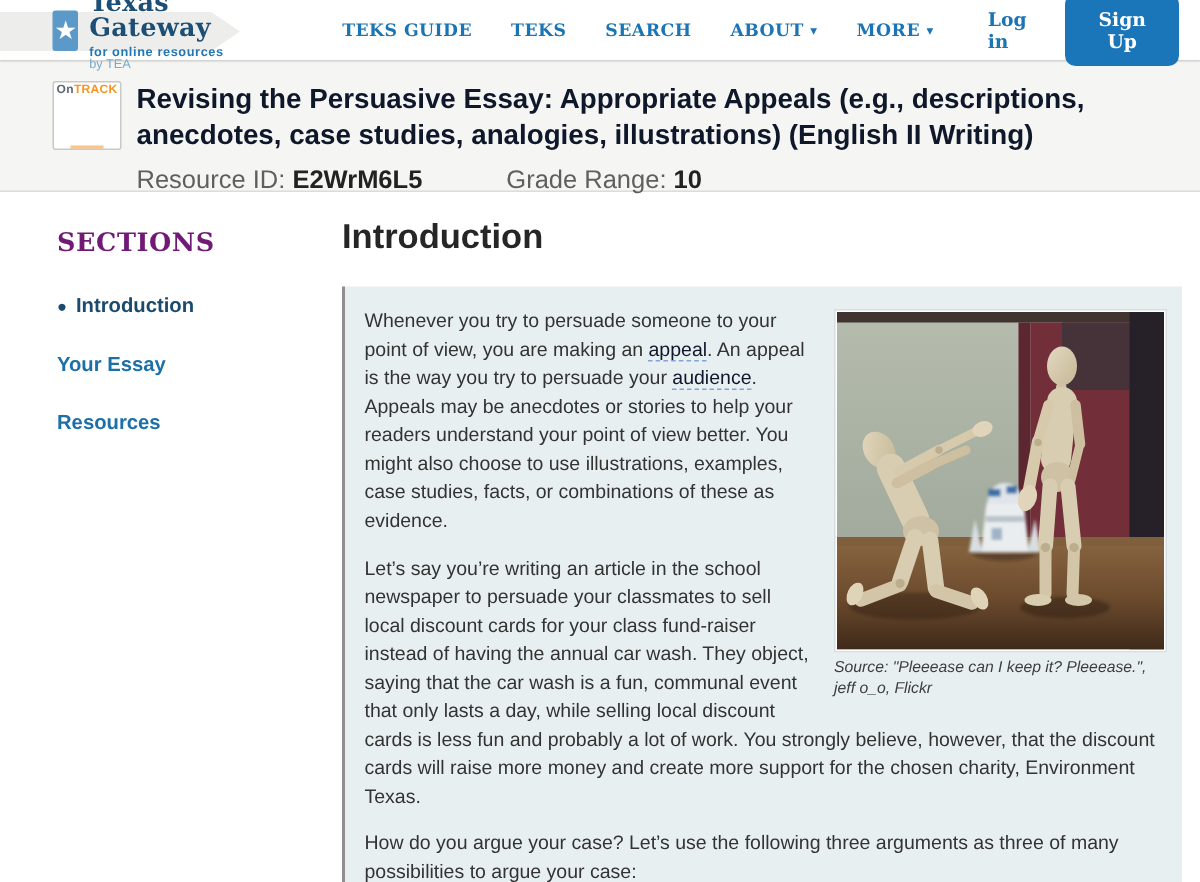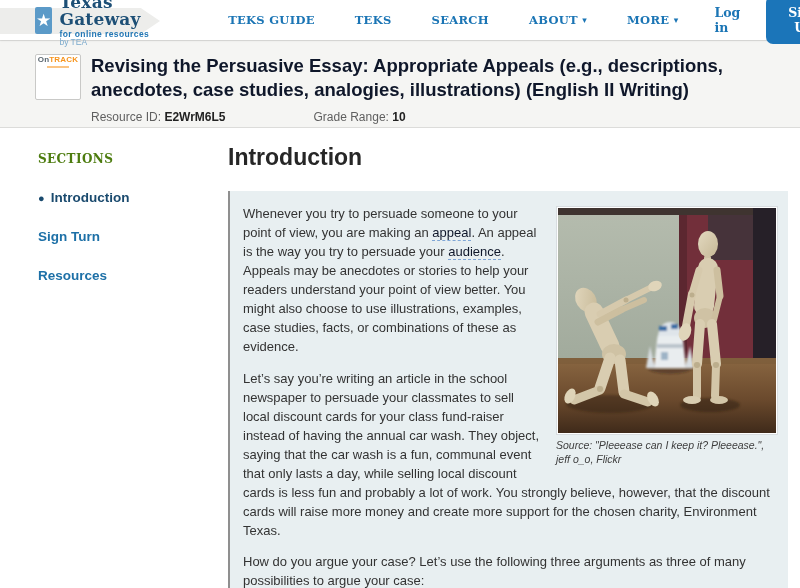--- a/index.html
+++ b/index.html
@@ -12,48 +12,48 @@
   .logo-chevron { position:absolute; left:0; top:8px; width:160px; height:26px; background:#ededeb;
                   clip-path:polygon(0 0, 88% 0, 100% 50%, 88% 100%, 0 100%); z-index:0; }
   .logo { position:relative; display:flex; align-items:center; gap:7px; cursor:pointer; z-index:1; }
   .star-box { width:27px; height:27px; background:#5b9ac8; border-radius:2px; color:#fff;
               font-size:17px; display:flex; align-items:center; justify-content:center; }
   .logo-text { line-height:1; }
   .logo-title { font-family:"DejaVu Serif", serif; font-weight:bold; font-size:17px; color:#1d4f76; letter-spacing:.2px; }
   .logo-sub { font-size:8.5px; margin-top:2px; }
   .logo-sub .t1 { color:#2277b5; font-weight:bold; letter-spacing:.4px; }
   .logo-sub .t2 { color:#7aa9cc; }
-  .nav { display:flex; align-items:flex-start; margin-left:78px; gap:40px; }
+  .nav { display:flex; align-items:flex-start; margin-left:78px; gap:26px; }
   .nav-link { font-family:"DejaVu Serif", serif; font-weight:bold; font-size:11.5px; color:#1b75b5;
               letter-spacing:.3px; cursor:pointer; white-space:nowrap; }
   .caret { font-size:9px; position:relative; top:-1px; }
   .login { font-family:"DejaVu Serif", serif; font-weight:bold; font-size:12.5px; color:#1b75b5;
            margin-left:36px; cursor:pointer; }
   .signup { margin-left:26px; background:#1b75b9; color:#fff; font-family:"DejaVu Serif", serif;
             font-weight:bold; font-size:12.5px; border:none; border-radius:7px; padding:9px 22px; cursor:pointer; }
 
   
   .resbar { height:88px; background:#f5f5f3; border-top:1px solid #e0e0de; border-bottom:1px solid #dcdcda;
             display:flex; padding:13px 35px 0 35px; }
   .ontrack { width:46px; height:46px; background:#fff; border:1px solid #c9c9c7; border-radius:2px;
-             display:flex; flex-direction:column; align-items:center; justify-content:flex-start; flex:none; }
+             display:flex; flex-direction:column; align-items:center; justify-content:space-between; flex:none; }
   .ontrack-line { font-size:8px; font-weight:bold; letter-spacing:.2px; }
   .ontrack-line .on { color:#5b6770; }
   .ontrack-line .track { color:#f7941d; }
   .ontrack-rule { width:22px; height:2px; background:#f7941d; margin-top:2px; opacity:.55; }
   .res-main { margin-left:10px; }
   .res-title { font-size:18.5px; font-weight:bold; color:#0f172a; line-height:1.32; max-width:648px; }
-  .res-meta { display:flex; gap:88px; margin-top:7px; font-size:12px; color:#5f5f5f;text-align:center; }
+  .res-meta { display:flex; gap:56px; margin-top:7px; font-size:17px; color:#5f5f5f;text-align:center; }
   .res-meta b { color:#222; }
 
   
   .page { display:flex; }
   .sidebar { width:228px; flex:none; padding:24px 0 0 38px; }
-  .sidebar-heading { font-family:"DejaVu Serif", serif; font-weight:bold; font-size:12px;
-                     color:#4d7c0f; letter-spacing:.4px; }
+  .sidebar-heading { font-family:"DejaVu Serif", serif; font-weight:bold; font-size:17px;
+                     color:#701a75; letter-spacing:.4px; }
   .sec-list { margin-top:24px; }
   .sec-item { font-size:13.5px; font-weight:bold; color:#1d70a7; margin-bottom:24px; cursor:pointer; }
   .sec-item.active { color:#1a4a6e; }
   .sec-item .bullet { font-size:11px; margin-right:6px; color:#1a4a6e; }
 
   .main { flex:1; padding-top:16px; }
   .main-heading { font-size:23px; font-weight:bold; color:#262626; }
   .content-box { margin-top:20px; width:560px; background:#e8eff1; border-left:2px solid #8f8f8f;
                  padding:14px 10px 16px 13px; min-height:372px; }
   .content-box::after { content:""; display:block; clear:both; }
@@ -107,21 +107,21 @@
     </div>
   </div>
 </div>
 
 <div class="page">
 
   <div class="sidebar">
     <div class="sidebar-heading">SECTIONS</div>
     <div class="sec-list">
       <div class="sec-item active"><span class="bullet">●</span><span>Introduction</span></div>
-      <div class="sec-item">Sign Turn</div>
+      <div class="sec-item">Your Essay</div>
       <div class="sec-item">Resources</div>
     </div>
   </div>
 
   <div class="main">
     <div class="main-heading">Introduction</div>
 
     <div class="content-box">
       <div class="figure">
         <div class="photo">

